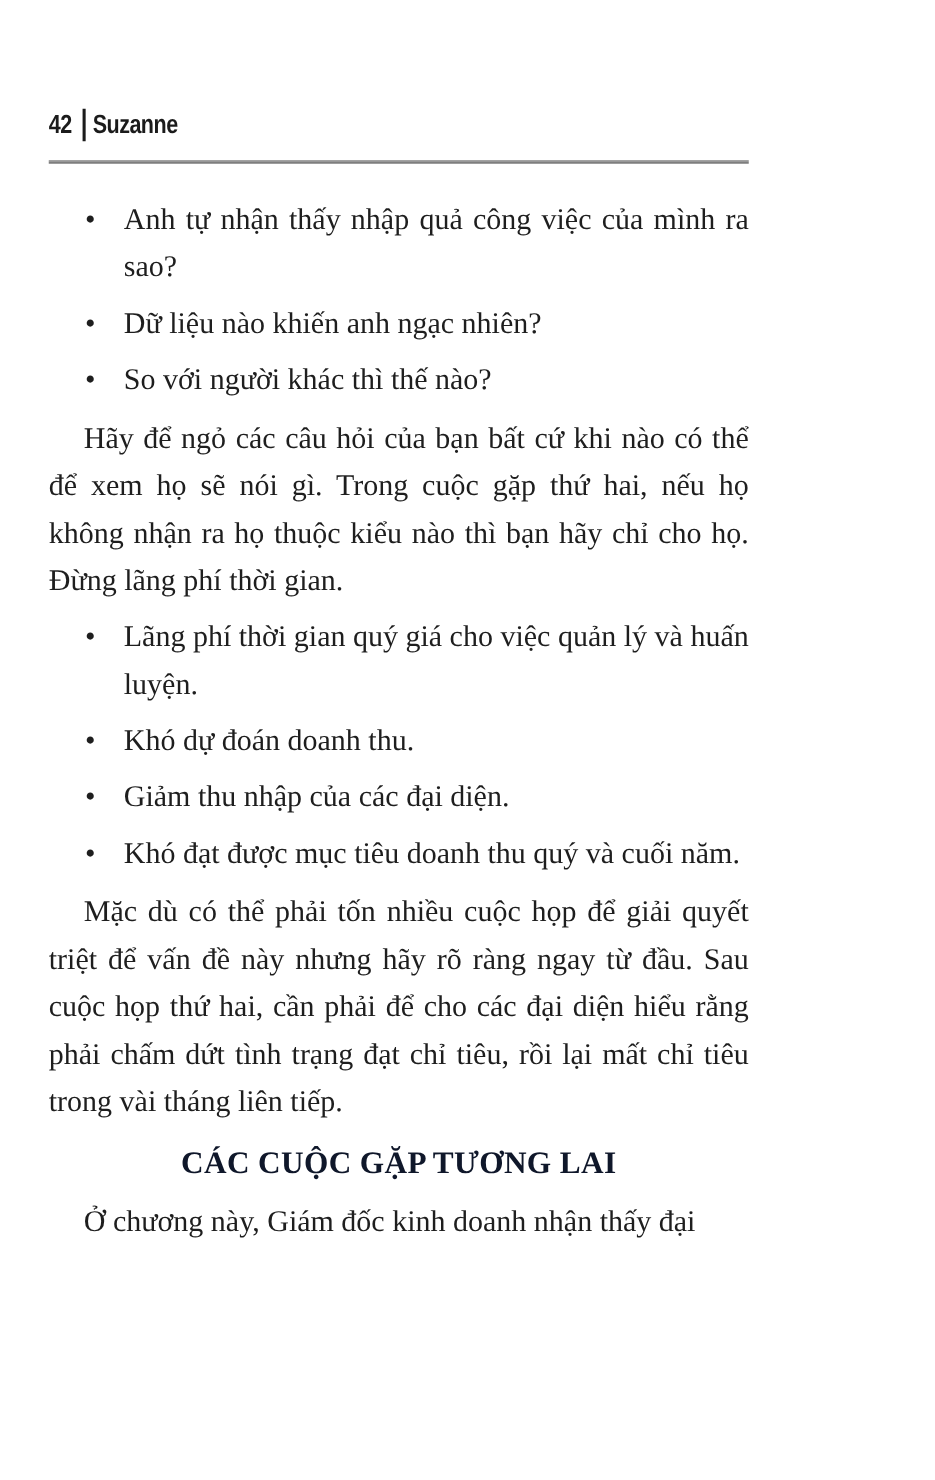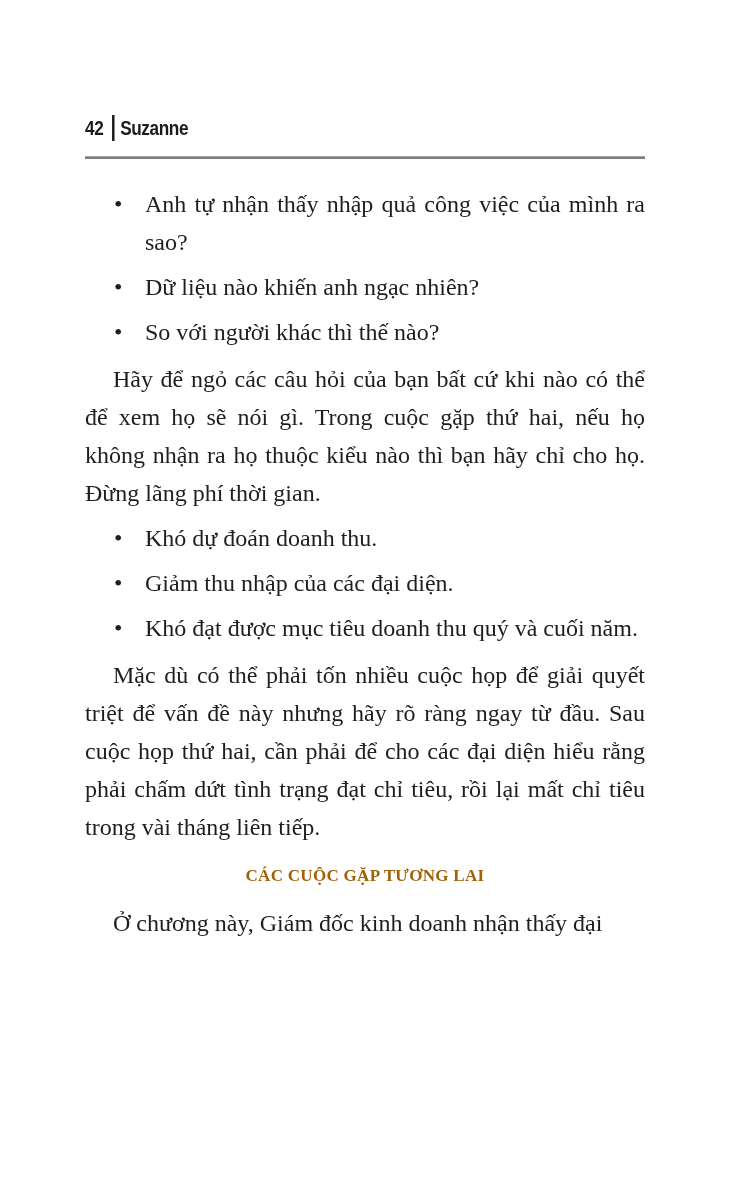--- a/index.html
+++ b/index.html
@@ -12,23 +12,23 @@
     color: #1e1e1e;
   }
   .page {
     position: relative;
     width: 748px;
     height: 1184px;
     background: #ffffff;
     overflow: hidden;
   }
   .content {
-    margin-left: 85px;
+    margin-left: 39px;
     width: 560px;
-    padding-top: 116px;
+    padding-top: 88px;
   }
   
   .running-header {
     display: flex;
     align-items: center;
     height: 24px;
     font-family: "Liberation Sans", "DejaVu Sans", sans-serif;
     font-weight: 700;
     font-size: 21px;
     letter-spacing: -0.5px;
@@ -73,26 +73,26 @@
     top: 0;
     font-size: 24px;
   }
   ul.bullets.first { margin-top: 26px; }
   p.para {
     margin: 9px 0 0 0;
     text-indent: 28px;
   }
   h2.section-heading {
     margin: 11px 0 0 0;
-    font-size: 17px;
+    font-size: 25px;
     font-weight: 700;
     text-align: center;
     line-height: 38px;
     letter-spacing: 0.3px;
-    color: #a16207;
+    color: #0f172a;
   }
 </style>
 </head>
 <body>
 
 <div class="page">
   <div class="content">
 
     <div class="running-header">
       <span class="page-num">42</span>
@@ -107,20 +107,21 @@
       <ul class="bullets first">
         <li>Anh tự nhận thấy nhập quả công việc của mình ra sao?</li>
         <li>Dữ liệu nào khiến anh ngạc nhiên?</li>
         <li>So với người khác thì thế nào?</li>
       </ul>
 
       <p class="para">Hãy để ngỏ các câu hỏi của bạn bất cứ khi nào có thể để xem họ sẽ nói gì. Trong cuộc gặp thứ hai, nếu họ không nhận ra họ thuộc kiểu nào thì bạn hãy chỉ cho họ. Đừng lãng phí thời gian.</p>
 
 
       <ul class="bullets">
+        <li>Lãng phí thời gian quý giá cho việc quản lý và huấn luyện.</li>
         <li>Khó dự đoán doanh thu.</li>
         <li>Giảm thu nhập của các đại diện.</li>
         <li>Khó đạt được mục tiêu doanh thu quý và cuối năm.</li>
       </ul>
 
       <p class="para">Mặc dù có thể phải tốn nhiều cuộc họp để giải quyết triệt để vấn đề này nhưng hãy rõ ràng ngay từ đầu. Sau cuộc họp thứ hai, cần phải để cho các đại diện hiểu rằng phải chấm dứt tình trạng đạt chỉ tiêu, rồi lại mất chỉ tiêu trong vài tháng liên tiếp.</p>
 
       <h2 class="section-heading">CÁC CUỘC GẶP TƯƠNG LAI</h2>
 
       <p class="para">Ở chương này, Giám đốc kinh doanh nhận thấy đại</p>

